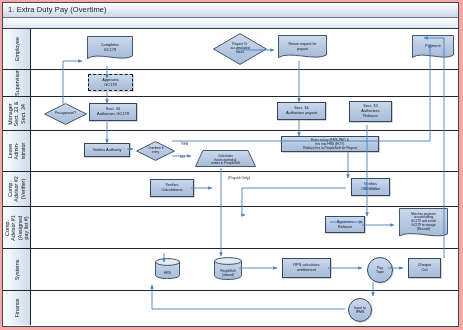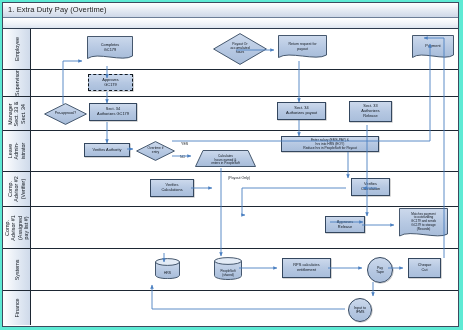--- a/index.html
+++ b/index.html
@@ -1,17 +1,17 @@
 <!DOCTYPE html>
 <html><head>
 <meta charset="utf-8">
 <style>
   html,body{margin:0;padding:0;background:#ffffff;}
   body{font-family:"Liberation Sans",sans-serif;}
-  #page{position:relative;width:463px;height:330px;overflow:hidden;background:#5eead4;text-decoration:underline;}
+  #page{position:relative;width:463px;height:330px;overflow:hidden;background:#fca5a5;text-decoration:underline;}
 
   
   .frame{position:absolute;left:2px;top:2px;width:457px;height:325px;border:1px solid #3c4a5e;box-sizing:border-box;background:#fff;}
   .title-bar{position:absolute;left:3px;top:3px;width:455px;height:15px;
     background:linear-gradient(to bottom,#ffffff 0%,#e3e9f2 55%,#ced8e8 100%);
     border-bottom:1px solid #6b7d96;box-sizing:border-box;}
   .title-bar .t{position:absolute;left:5px;top:2px;font-size:7.5px;color:#1b1b1b;letter-spacing:.1px;}
   .subhdr{position:absolute;left:3px;top:18px;width:455px;height:11px;
     background:linear-gradient(to bottom,#ffffff 0%,#eef2f8 60%,#dde5f0 100%);
     border-bottom:1px solid #2c3a4d;box-sizing:border-box;}

